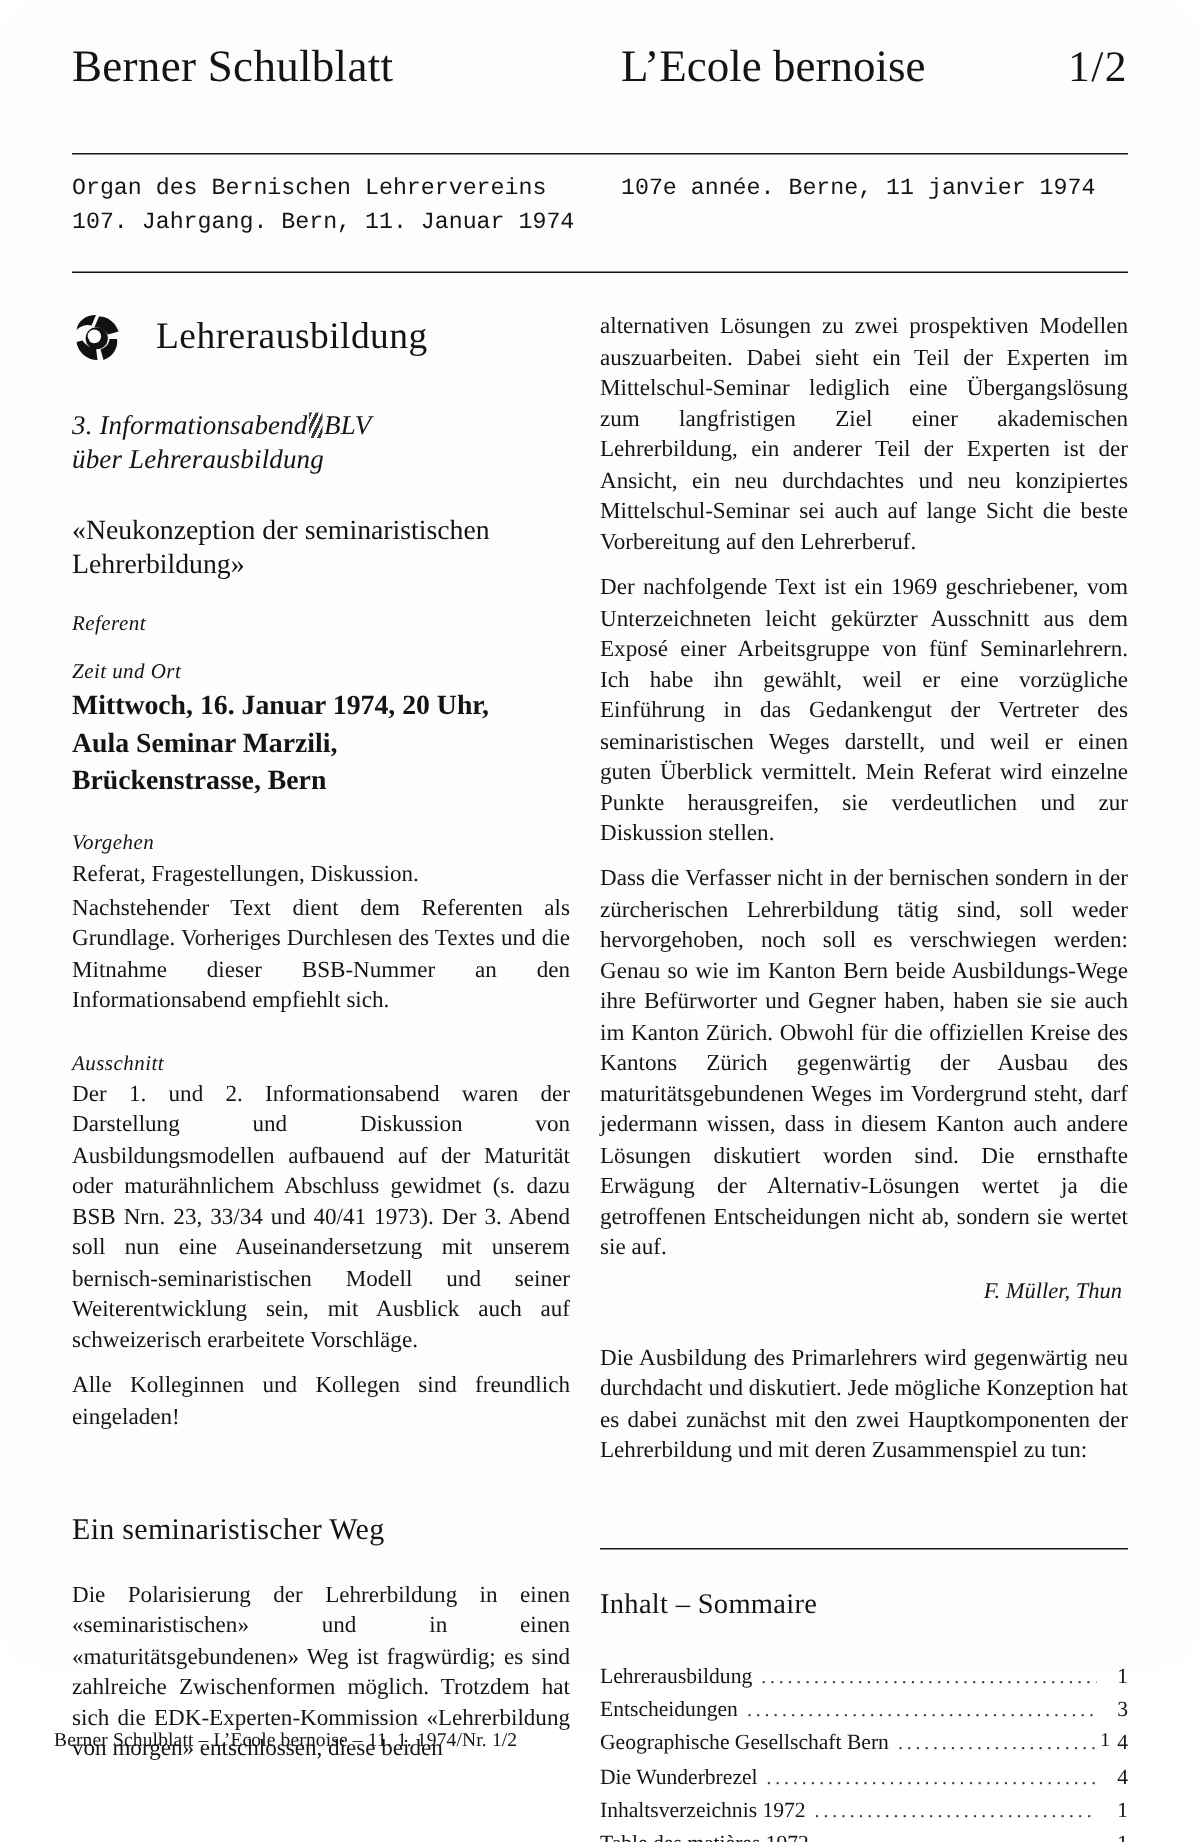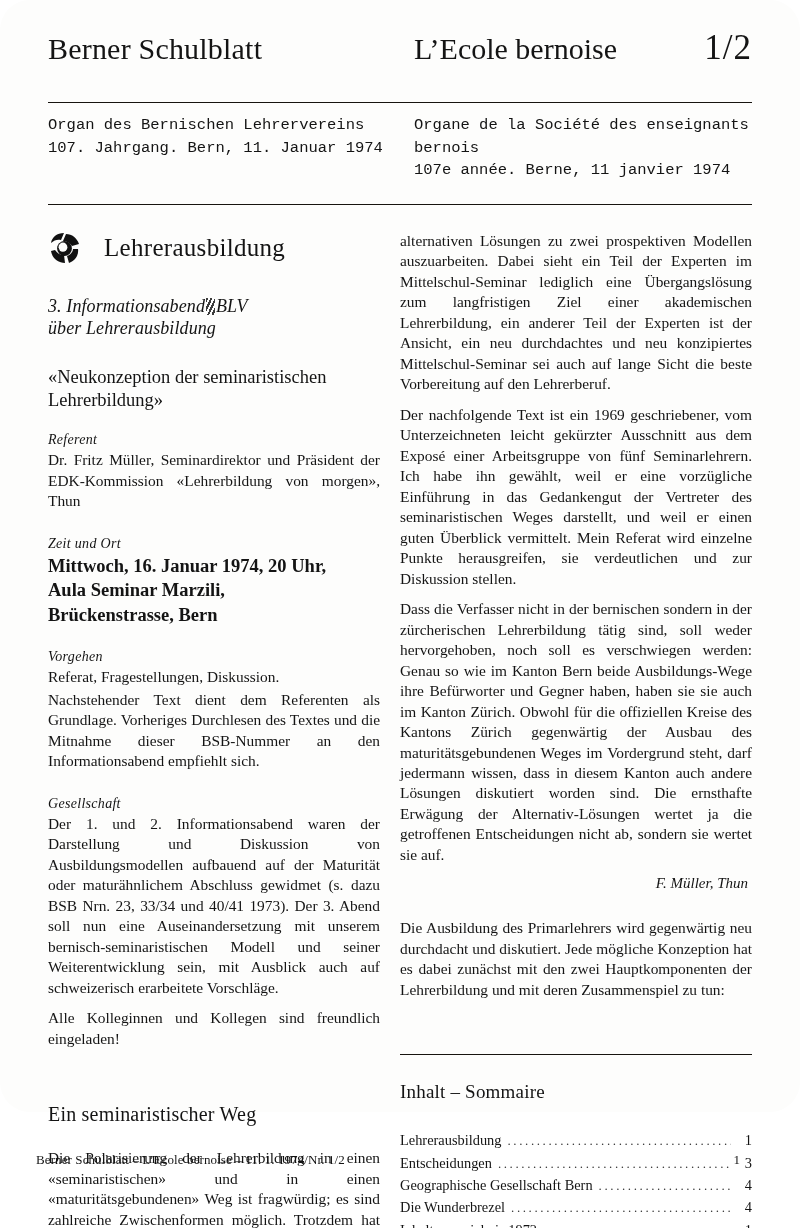--- a/index.html
+++ b/index.html
@@ -39,21 +39,21 @@
   .mast-left {
     width: 366px;
     font-size: 30px;
     letter-spacing: 0.2px;
   }
   .mast-mid {
     flex: 1;
     font-size: 30px;
   }
   .mast-num {
-    font-size: 35px;
+    font-size: 29px;
     letter-spacing: 1px;
     white-space: nowrap;
   }
   .rule {
     border: 0;
     border-top: 1.6px solid #17140f;
     margin: 12px 0 0 0;
   }
   .rule.thin {
     border-top: 1.1px solid #17140f;
@@ -228,21 +228,20 @@
     </div>
 
     <hr class="rule">
 
     <div class="subband">
       <div class="col">
         <div>Organ des Bernischen Lehrervereins</div>
         <div>107. Jahrgang. Bern, 11. Januar 1974</div>
       </div>
       <div class="col b">
-        <div>Organe de la Société des enseignants bernois</div>
         <div>107e année. Berne, 11 janvier 1974</div>
       </div>
     </div>
 
     <hr class="rule thin">
 
     <div class="columns">
 
       <div class="col-left">
 
@@ -262,38 +261,37 @@
         </div>
 
         <h2 class="headline">
           <span>3. Informationsabend</span><span class="smudge"></span><span>BLV</span><br>
           <span>über Lehrerausbildung</span>
         </h2>
 
         <h3 class="subhead">«Neukonzeption der seminaristischen Lehrerbildung»</h3>
 
         <div class="ital-label">Referent</div>
-        <p class="body">Dr. Fritz Müller, Seminardirektor und Präsident der EDK-Kommission «Lehrerbildung von morgen», Thun</p>
 
         <div class="gap-sm"></div>
 
         <div class="ital-label">Zeit und Ort</div>
         <p class="event">
           <span>Mittwoch, 16. Januar 1974, 20 Uhr,</span><br>
           <span>Aula Seminar Marzili,</span><br>
           <span>Brückenstrasse, Bern</span>
         </p>
 
         <div class="ital-label">Vorgehen</div>
         <p class="body tight">Referat, Fragestellungen, Diskussion.</p>
         <p class="body">Nachstehender Text dient dem Referenten als Grundlage. Vorheriges Durchlesen des Textes und die Mitnahme dieser BSB-Nummer an den Informationsabend empfiehlt sich.</p>
 
         <div class="gap-sm"></div>
 
-        <div class="ital-label">Gesellschaft</div>
+        <div class="ital-label">Ausschnitt</div>
         <p class="body">Der 1. und 2. Informationsabend waren der Darstellung und Diskussion von Ausbildungsmodellen aufbauend auf der Maturität oder maturähnlichem Abschluss gewidmet (s. dazu BSB Nrn. 23, 33/34 und 40/41 1973). Der 3. Abend soll nun eine Auseinandersetzung mit unserem bernisch-seminaristischen Modell und seiner Weiterentwicklung sein, mit Ausblick auch auf schweizerisch erarbeitete Vorschläge.</p>
         <p class="body">Alle Kolleginnen und Kollegen sind freundlich eingeladen!</p>
 
         <div class="gap-lg"></div>
 
         <h2 class="section-title">Ein seminaristischer Weg</h2>
 
         <p class="body">Die Polarisierung der Lehrerbildung in einen «seminaristischen» und in einen «maturitätsgebundenen» Weg ist fragwürdig; es sind zahlreiche Zwischenformen möglich. Trotzdem hat sich die EDK-Experten-Kommission «Lehrerbildung von morgen» entschlossen, diese beiden</p>
       </div>
 

